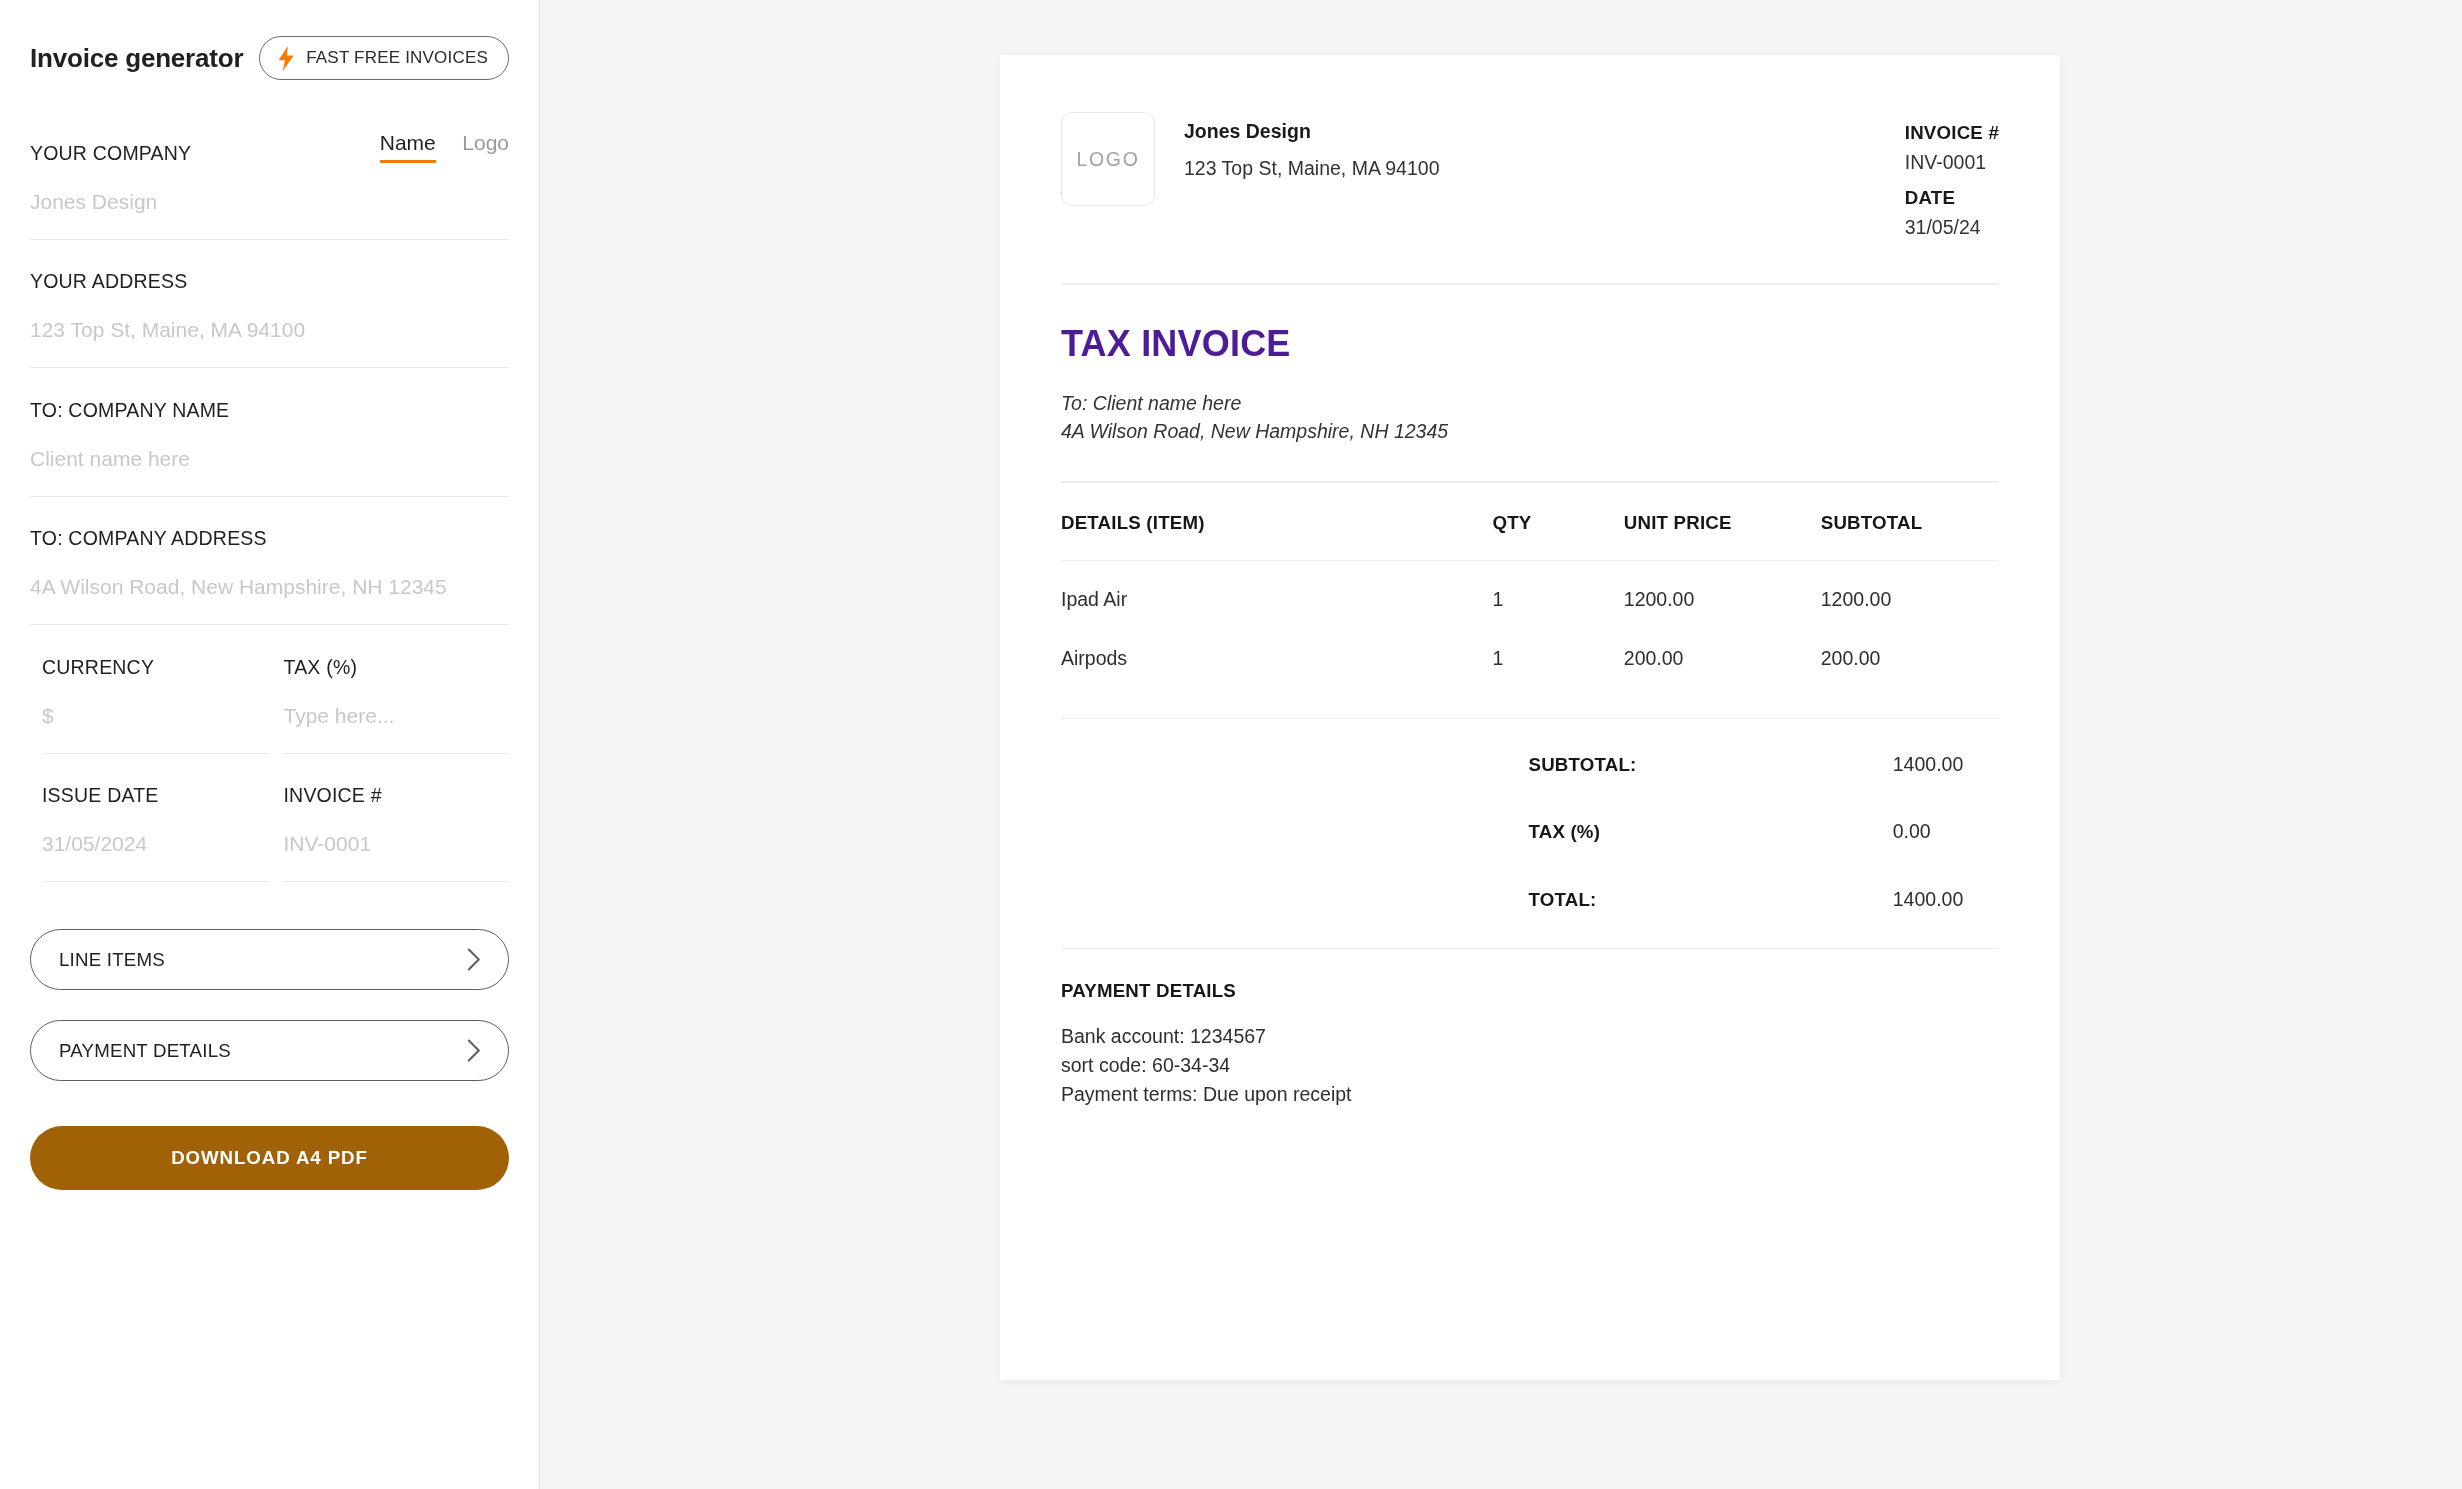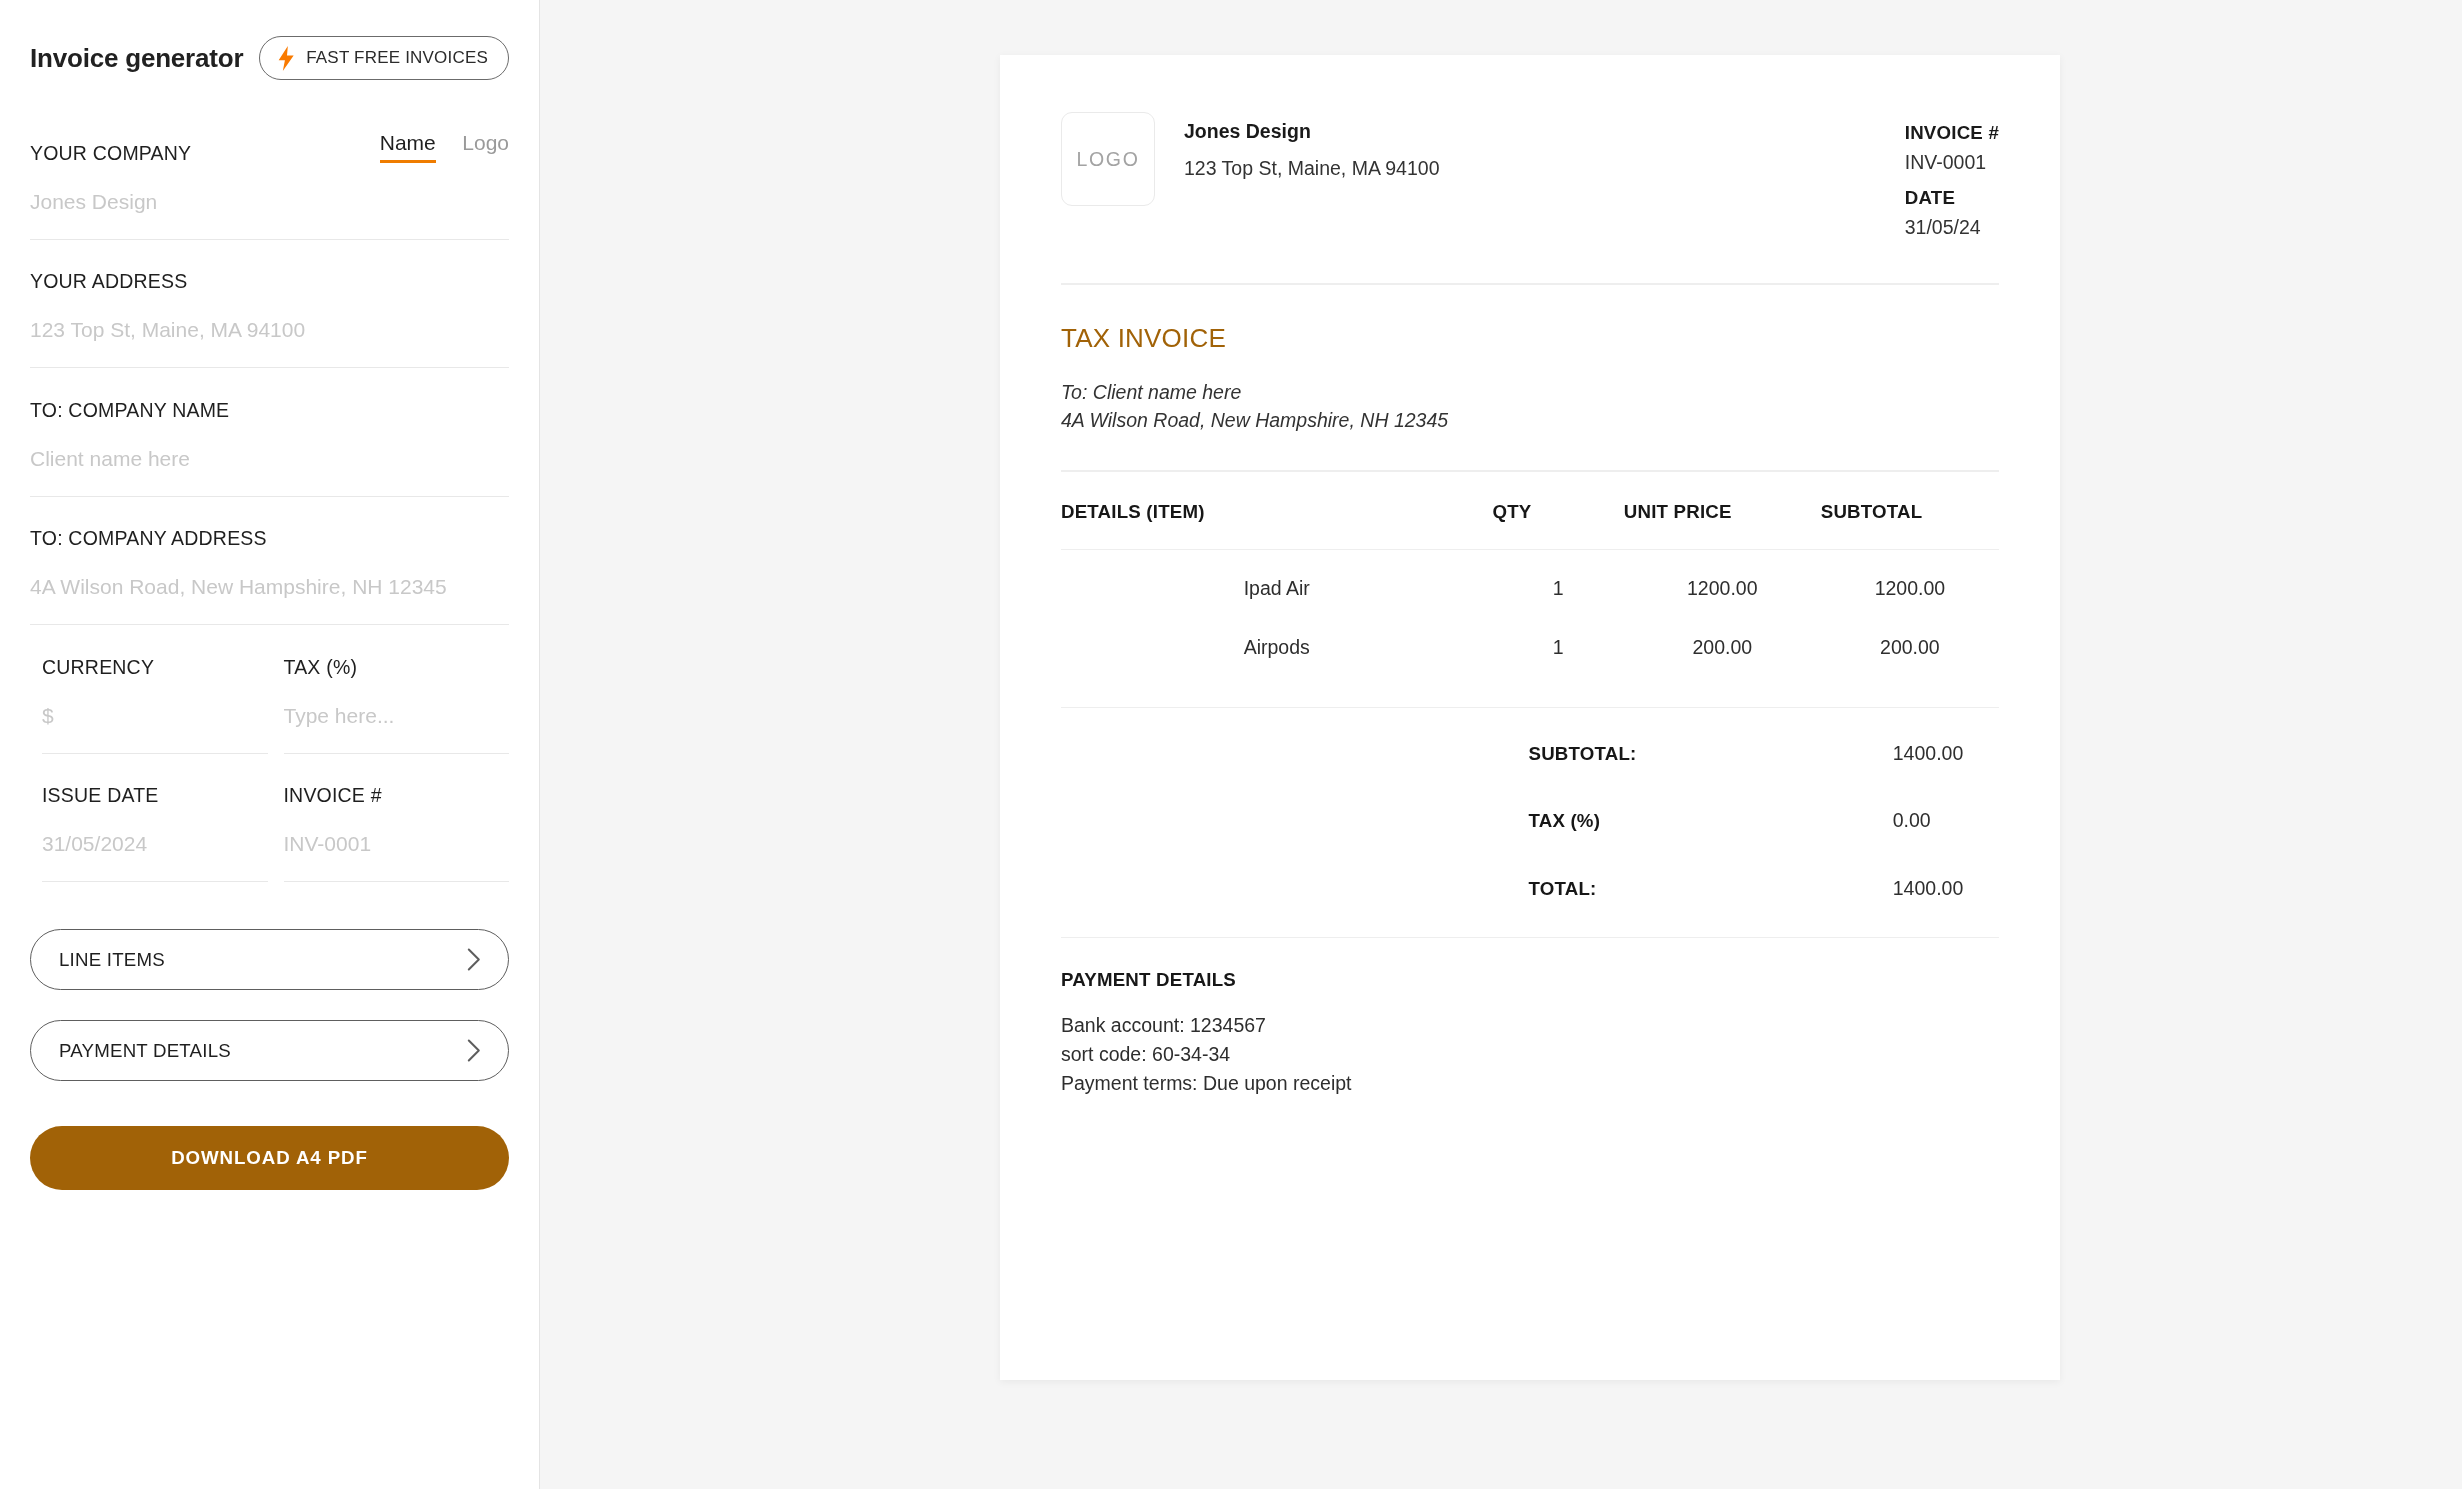--- a/index.html
+++ b/index.html
@@ -222,23 +222,23 @@
   }
   .meta-gap { height: 13.2px; }
 
   .rule {
     height: 1.6px;
     background: #eeeeee;
     margin: 44px 0 0 0;
   }
 
   .doc-title {
-    font-size: 26px;
-    font-weight: 400;
-    color: #a16207;
+    font-size: 36px;
+    font-weight: 700;
+    color: #4c1d95;
     letter-spacing: 0.2px;
     margin-top: 38px;
   }
 
   .client-block { margin-top: 24px; font-style: italic; }
   .client-line { font-size: 19.5px; color: #333333; line-height: 1.45; }
 
   .rule2 {
     height: 1.6px;
     background: #eeeeee;
@@ -249,21 +249,21 @@
   table.items th {
     text-align: left;
     font-size: 18.7px;
     font-weight: 700;
     color: #171717;
     letter-spacing: 0.2px;
     padding: 29px 0 26.5px 0;
     border-bottom: 1.6px solid #eeeeee;
   }
   table.items td {
-    text-align: center;
+    text-align: left;
     font-size: 19.5px;
     color: #2e2e2e;
     padding: 27px 0 8.6px 0;
     vertical-align: top;
   }
   .col-details { width: 46%; }
   .col-qty { width: 14%; }
   .col-unit { width: 21%; }
   .col-sub { width: 19%; }
 

